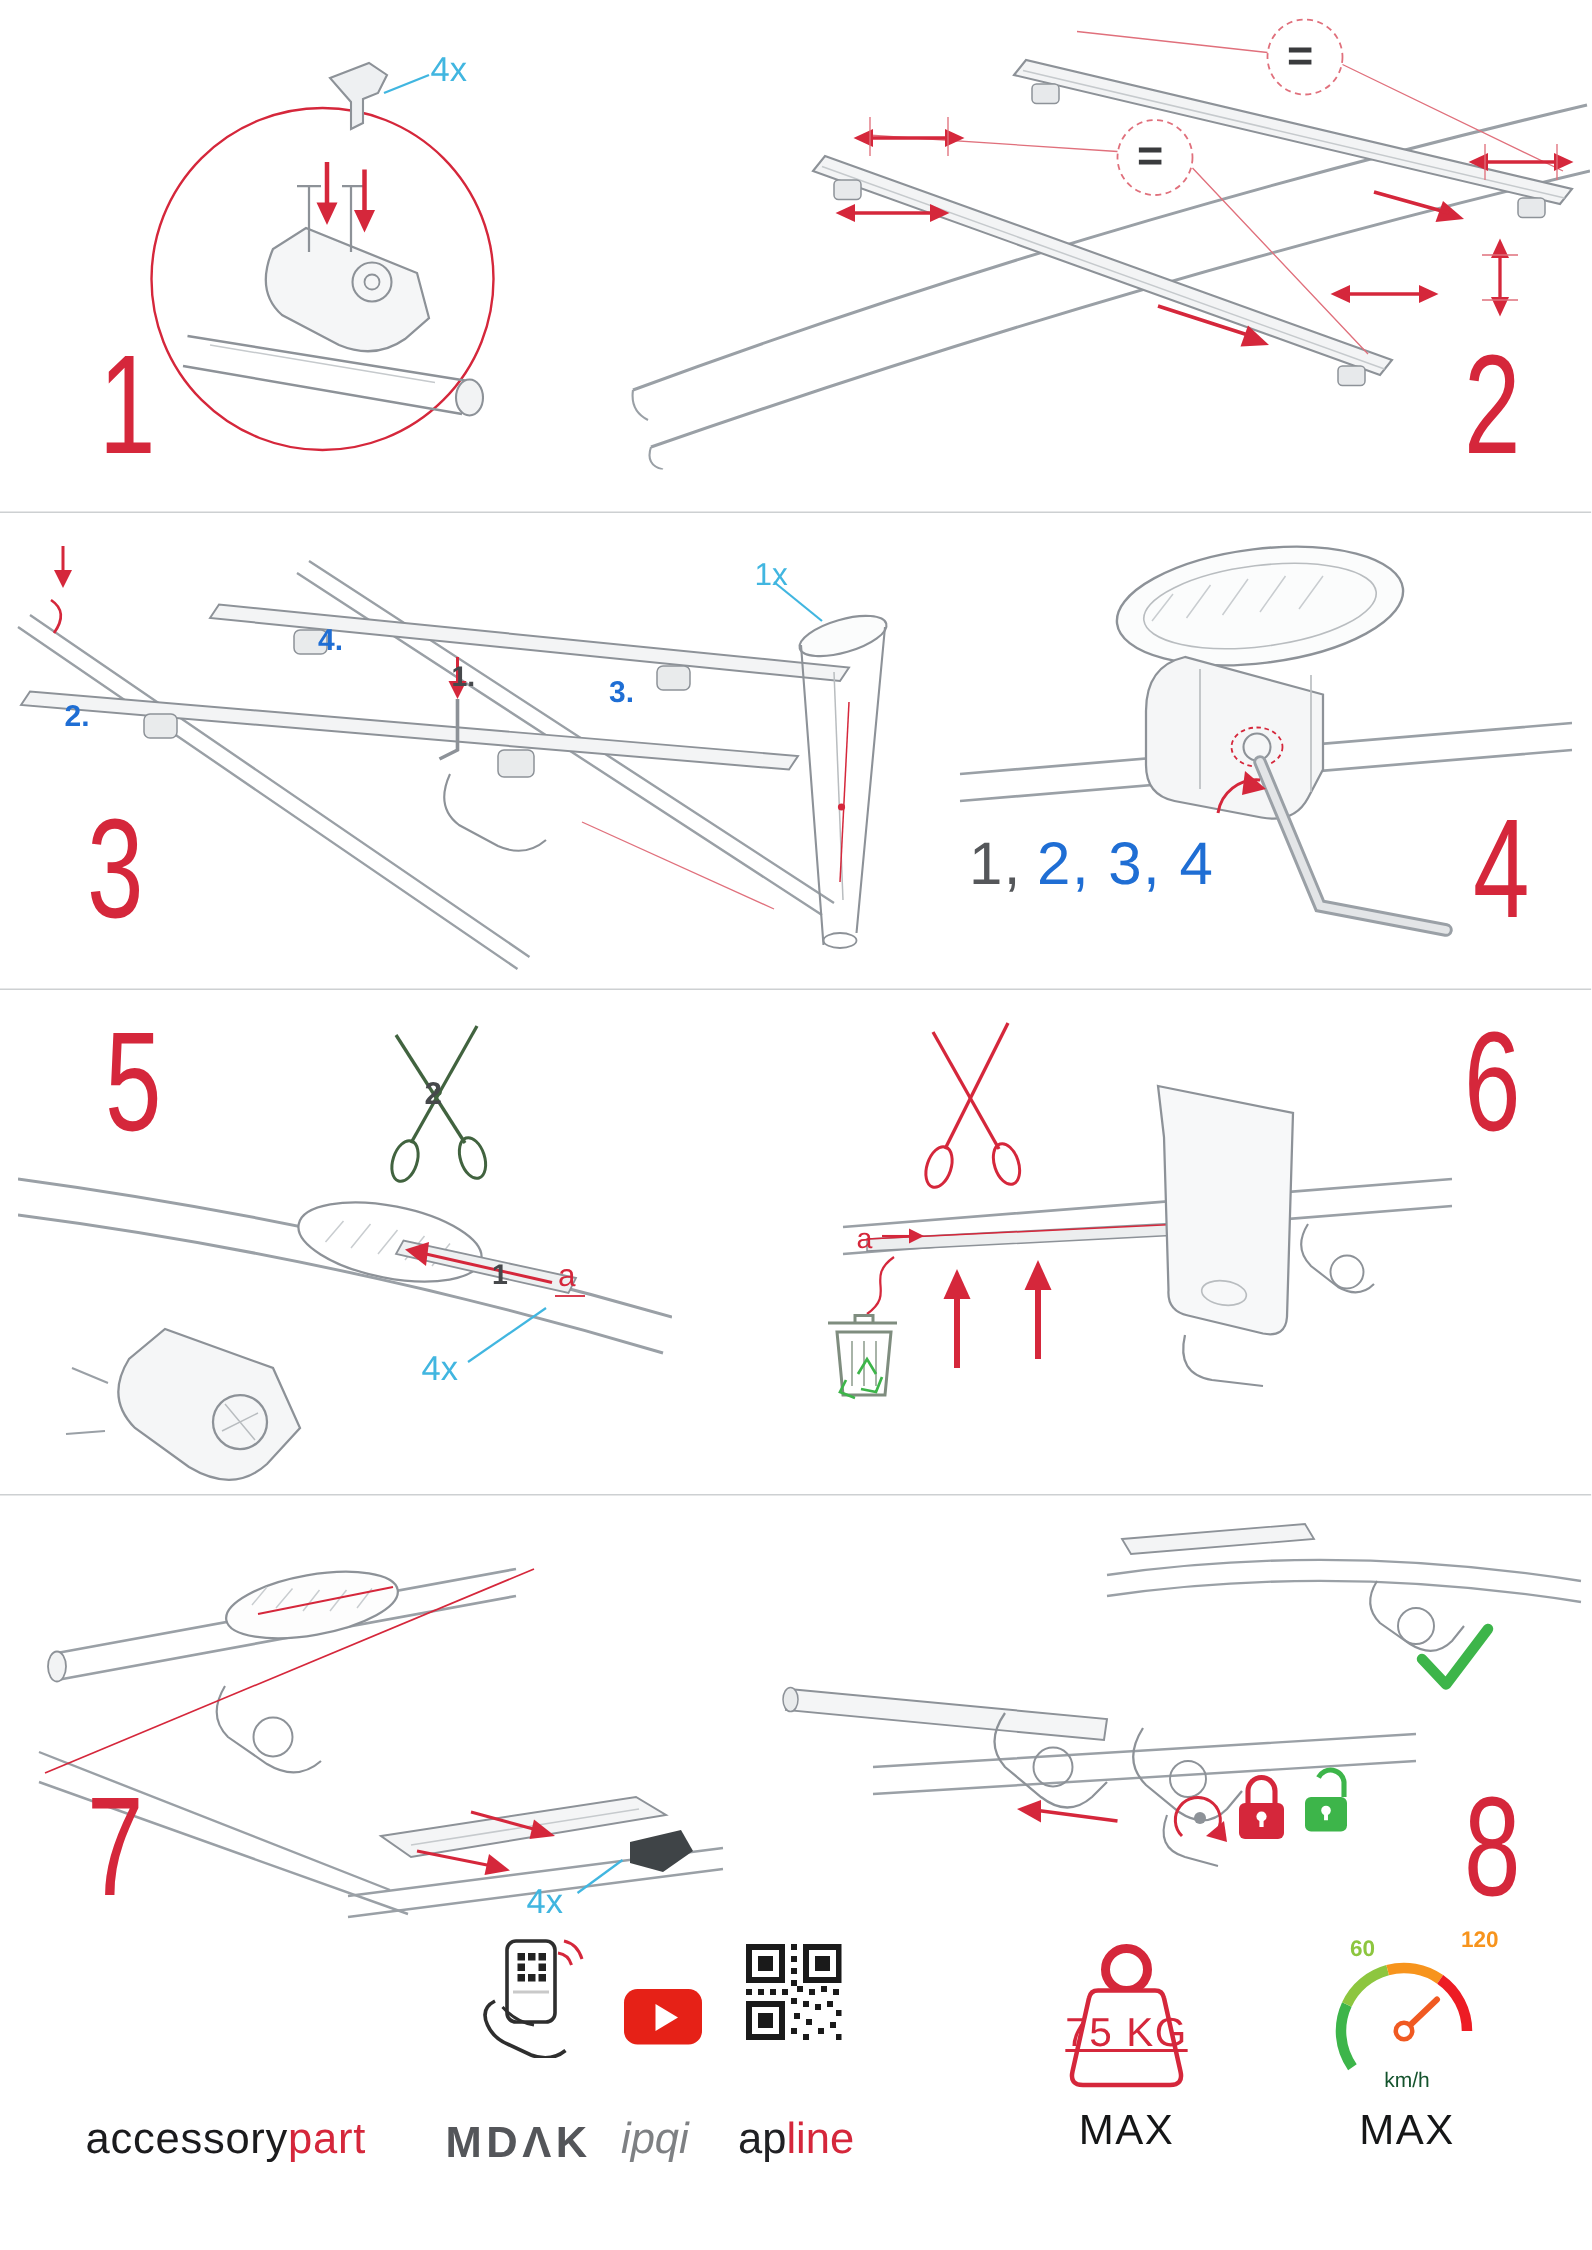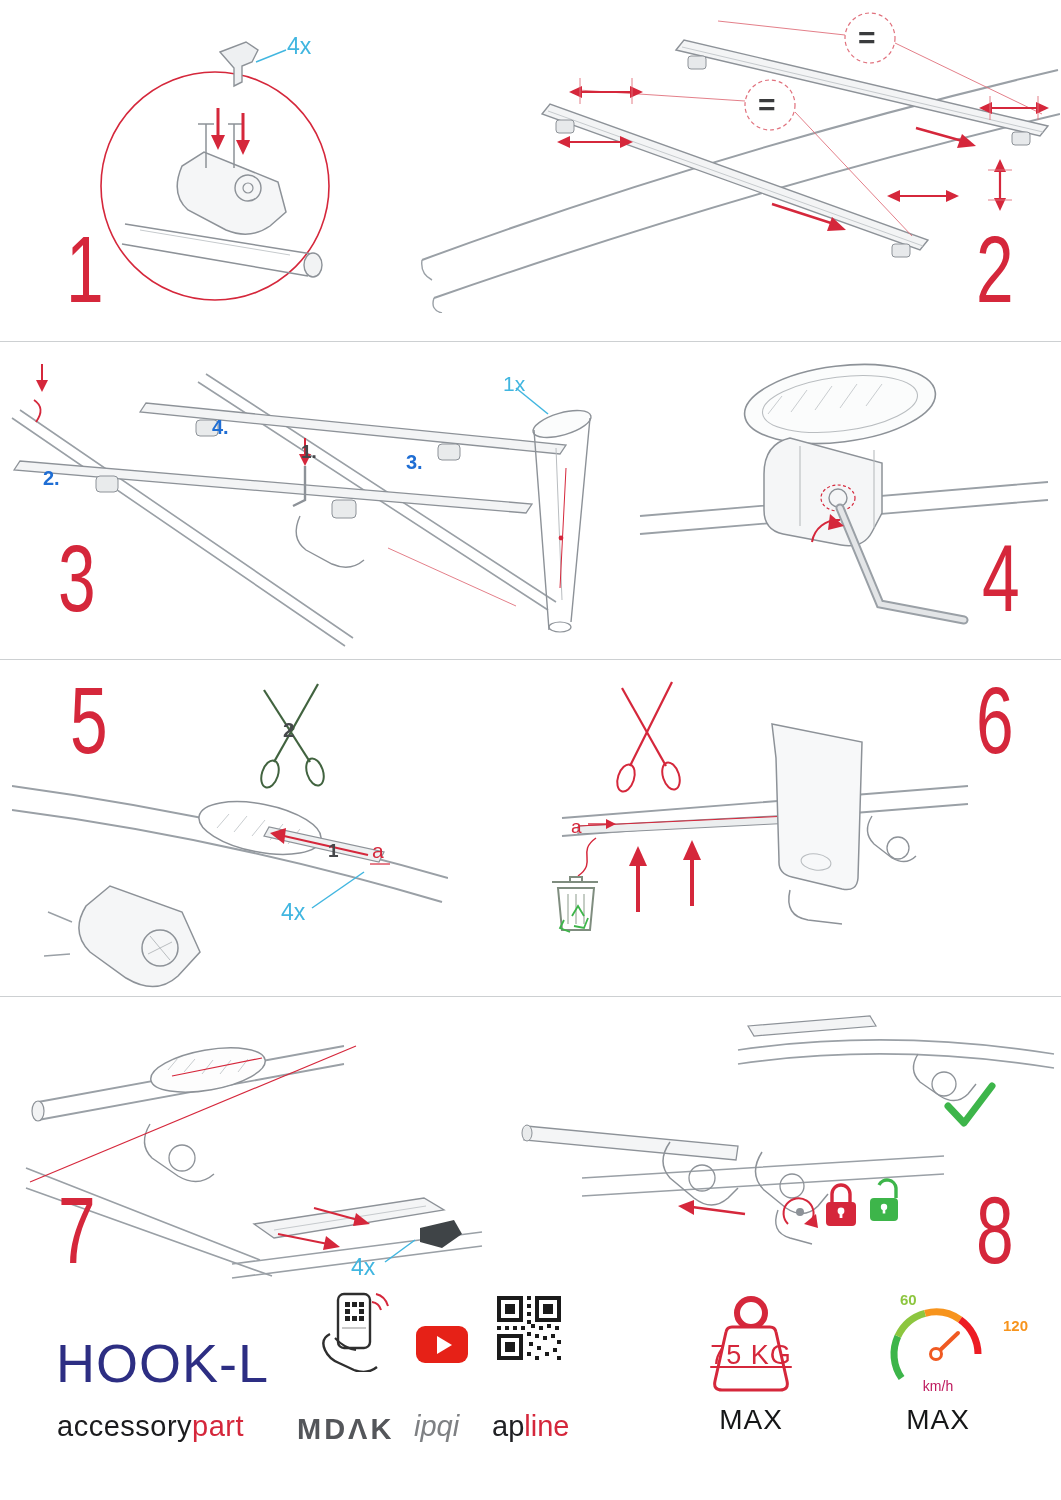--- a/index.html
+++ b/index.html
@@ -28,21 +28,21 @@
   .brand .b2 { color:#d5273b;text-align:center; }
   .logo-mdak { color:#54565a; font-size:29px; font-weight:700; letter-spacing:3px; }
   .logo-ipqi { color:#7e8083; font-size:29px; }
   .logo-apline { font-size:29px; }
   .logo-apline .a1 { color:#202124; }
   .logo-apline .a2 { color:#d5273b; }
   .max { font-size:28px; color:#151617; letter-spacing:1px; text-align:center; }
   .kg  { font-size:27px; color:#d5273b; text-align:center; letter-spacing:1px; }
   .speed-lo { font-size:15px; color:#8dc63f; font-weight:700; }
   .speed-hi { font-size:15px; color:#f7941d; font-weight:700; }
-  .kmh { font-size:14px; color:#be185d; text-align:center; }
+  .kmh { font-size:14px; color:#14532d; text-align:center; }
   .yt {
     position:absolute; left:416px; top:1326px; width:52px; height:37px;
     background:#e62117; border-radius:9px; display:flex; align-items:center; justify-content:center;
   }
   .yt-tri { width:0; height:0; border-left:15px solid #fff; border-top:9px solid transparent; border-bottom:9px solid transparent; margin-left:4px; }
 </style>
 </head>
 <body>
 
 <div class="page">
@@ -154,20 +154,23 @@
     <path d="M150,50 l-14,18 M175,44 l-16,22 M200,40 l-17,24 M225,38 l-17,24 M250,38 l-16,22" stroke="#c9cdd0" stroke-width="1"></path>
     <path d="M158,92 q-26,6 -26,36 v36 q0,20 19,24 l58,11 q22,4 31,-13 l10,-19 v-50 z" fill="#f5f6f7" stroke="#8d9298" stroke-width="1.5"></path>
     <path d="M168,100 v80 M242,104 v78" stroke="#b9bdc0" stroke-width="1.1"></path>
     <circle cx="206" cy="152" r="9" fill="none" stroke="#8d9298" stroke-width="1.4"></circle>
     <ellipse cx="206" cy="152" rx="17" ry="13" fill="none" stroke="#d5273b" stroke-width="1.2" stroke-dasharray="3 2.4"></ellipse>
     <path d="M208,162 L248,258 L332,274" stroke="#9aa0a6" stroke-width="9" stroke-linecap="round" fill="none"></path>
     <path d="M208,162 L248,258 L332,274" stroke="#e3e5e7" stroke-width="5" stroke-linecap="round" fill="none"></path>
     <path d="M180,196 a26,26 0 0 1 28,-22" stroke="#d5273b" stroke-width="2" fill="none"></path>
     <polygon points="212,180 198,168 196,184" fill="#d5273b"></polygon>
   </svg>
+  <div class="lbl seq" style="left:646px; top:556px;">
+    <span class="first">1,</span><span class="rest">2, 3, 4</span>
+  </div>
   <div class="step-num" style="left:982px; top:542px;">4</div>
 
   <svg class="abs" style="left:12px; top:666px;" width="436" height="330" viewBox="0 0 436 330">
     <g stroke="#41633f" fill="none">
       <path d="M262,96 L306,18" stroke-width="2.2"></path>
       <path d="M298,96 L252,24" stroke-width="2.2"></path>
       <ellipse cx="258" cy="108" rx="8" ry="14" transform="rotate(18 258 108)" stroke-width="2"></ellipse>
       <ellipse cx="303" cy="106" rx="8" ry="14" transform="rotate(-18 303 106)" stroke-width="2"></ellipse>
       <circle cx="280" cy="62" r="2.5" fill="#41633f" stroke="none"></circle>
     </g>
@@ -275,21 +278,20 @@
     </g>
     <g>
       <path d="M376,192 v-10 a9,9 0 0 0 -17,-3" stroke="#3db54a" stroke-width="3.4" fill="none"></path>
       <rect x="350" y="192" width="28" height="23" rx="4" fill="#3db54a"></rect>
       <circle cx="364" cy="201" r="3.2" fill="#fff"></circle>
       <rect x="362.7" y="201" width="2.6" height="6.5" fill="#fff"></rect>
     </g>
   </svg>
   <div class="step-num" style="left:976px; top:1194px;">8</div>
 
-  <div class="lbl product" style="left:56px; top:1336px;">HOOK-L</div>
   <div class="lbl brand" style="left:57px; top:1412px;">
     <span class="b1">accessory</span><span class="b2">part</span>
   </div>
 
   <svg class="abs" style="left:308px; top:1288px;" width="84" height="84" viewBox="0 0 84 84">
     <rect x="30" y="6" width="32" height="54" rx="6" fill="#fff" stroke="#2e2e2e" stroke-width="2.4"></rect>
     <g fill="#222">
       <rect x="37" y="14" width="5" height="5"></rect>
         <rect x="44" y="14" width="5" height="5"></rect>
         <rect x="51" y="14" width="5" height="5"></rect>
@@ -366,17 +368,17 @@
 
   <svg class="abs" style="left:878px; top:1288px;" width="120" height="120" viewBox="0 0 120 120">
     <path d="M23.6,90.1 A42,42 0 0 1 19.9,48.3" stroke="#3db54a" stroke-width="7" fill="none"></path>
     <path d="M19.9,48.3 A42,42 0 0 1 47.1,25.4" stroke="#8dc63f" stroke-width="7" fill="none"></path>
     <path d="M47.1,25.4 A42,42 0 0 1 82.1,31.6" stroke="#f7941d" stroke-width="7" fill="none"></path>
     <path d="M82.1,31.6 A42,42 0 0 1 100,66" stroke="#ed1c24" stroke-width="7" fill="none"></path>
     <path d="M58,66 L80,45" stroke="#f05a22" stroke-width="4" stroke-linecap="round"></path>
     <circle cx="58" cy="66" r="5.5" fill="#fff" stroke="#f05a22" stroke-width="3"></circle>
   </svg>
   <div class="lbl speed-lo" style="left:900px; top:1292px;">60</div>
-  <div class="lbl speed-hi" style="left:974px; top:1318px;margin-left:29px;">120</div>
+  <div class="lbl speed-hi" style="left:974px; top:1286px;">120</div>
   <div class="lbl kmh" style="left:878px; top:1379px; width:120px;">km/h</div>
   <div class="lbl max" style="left:878px; top:1406px; width:120px;">MAX</div>
 
 </div>
 
 </body></html>

